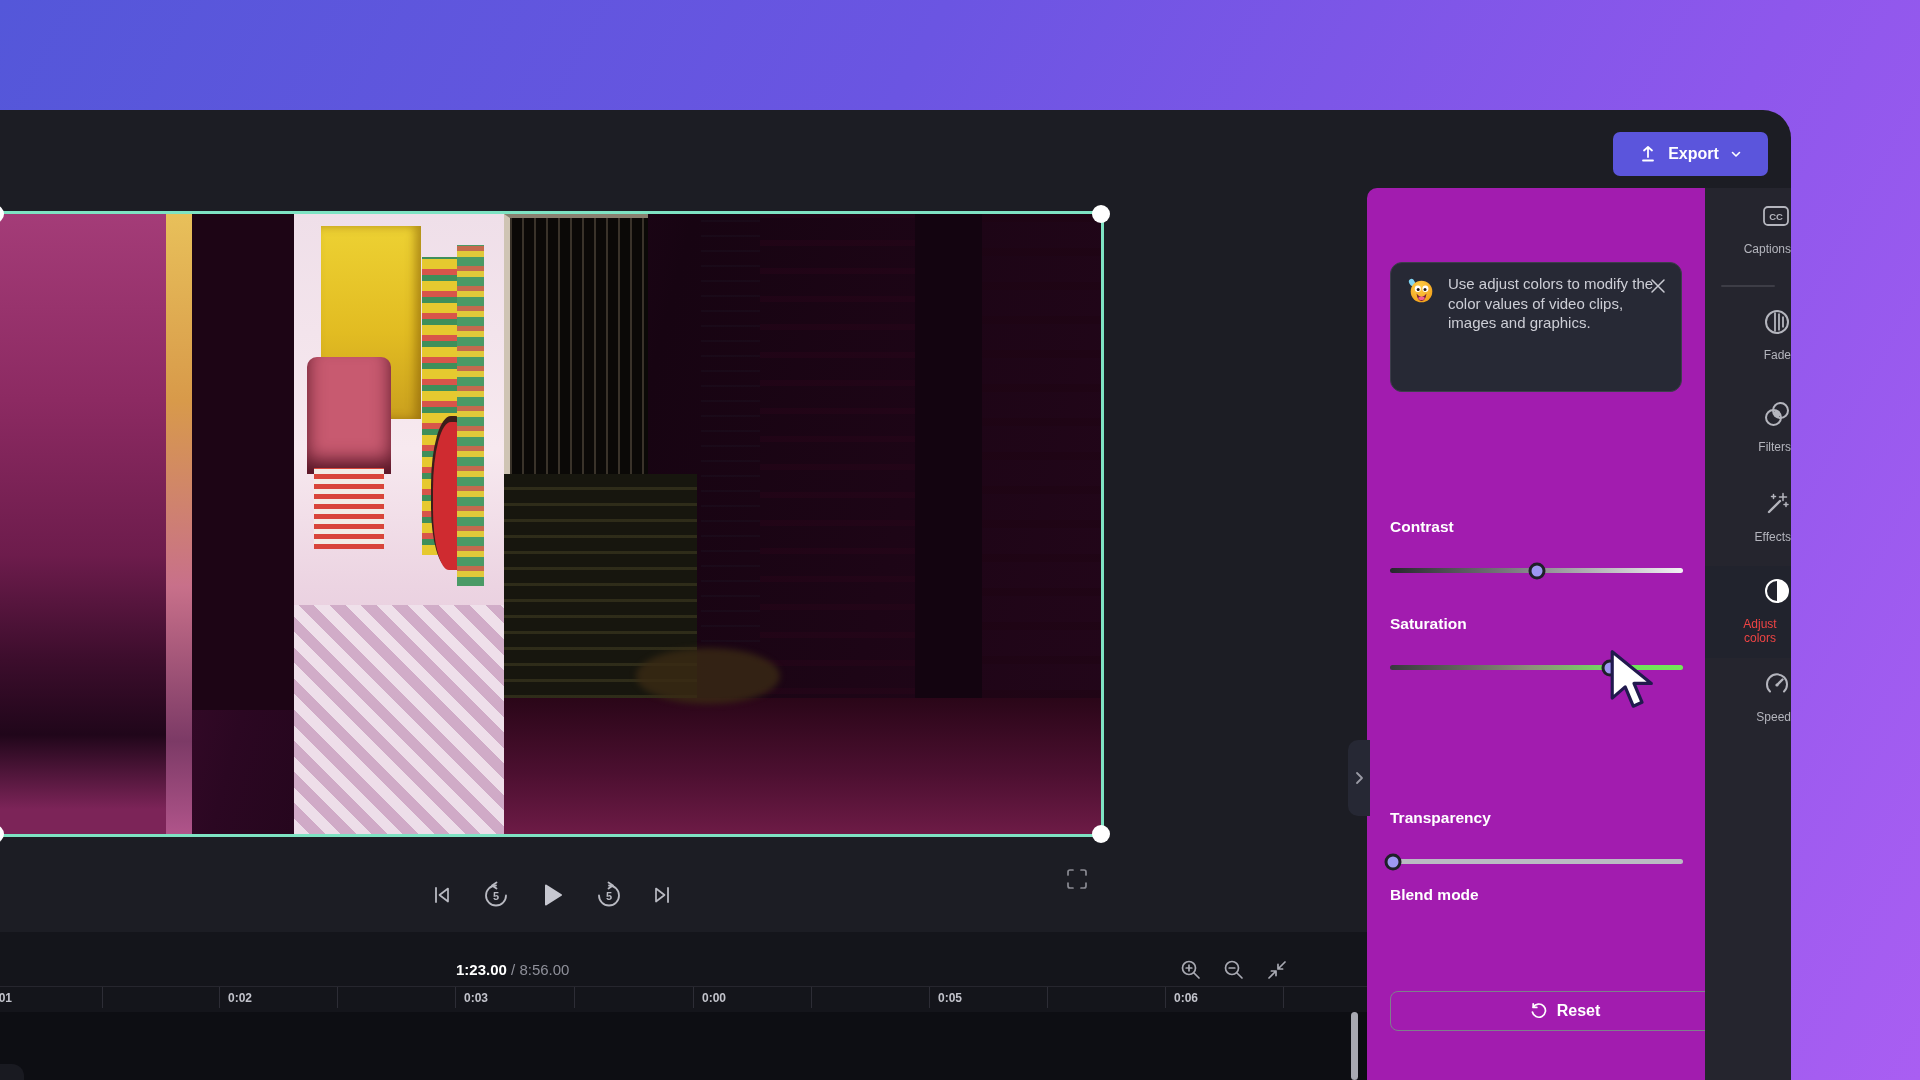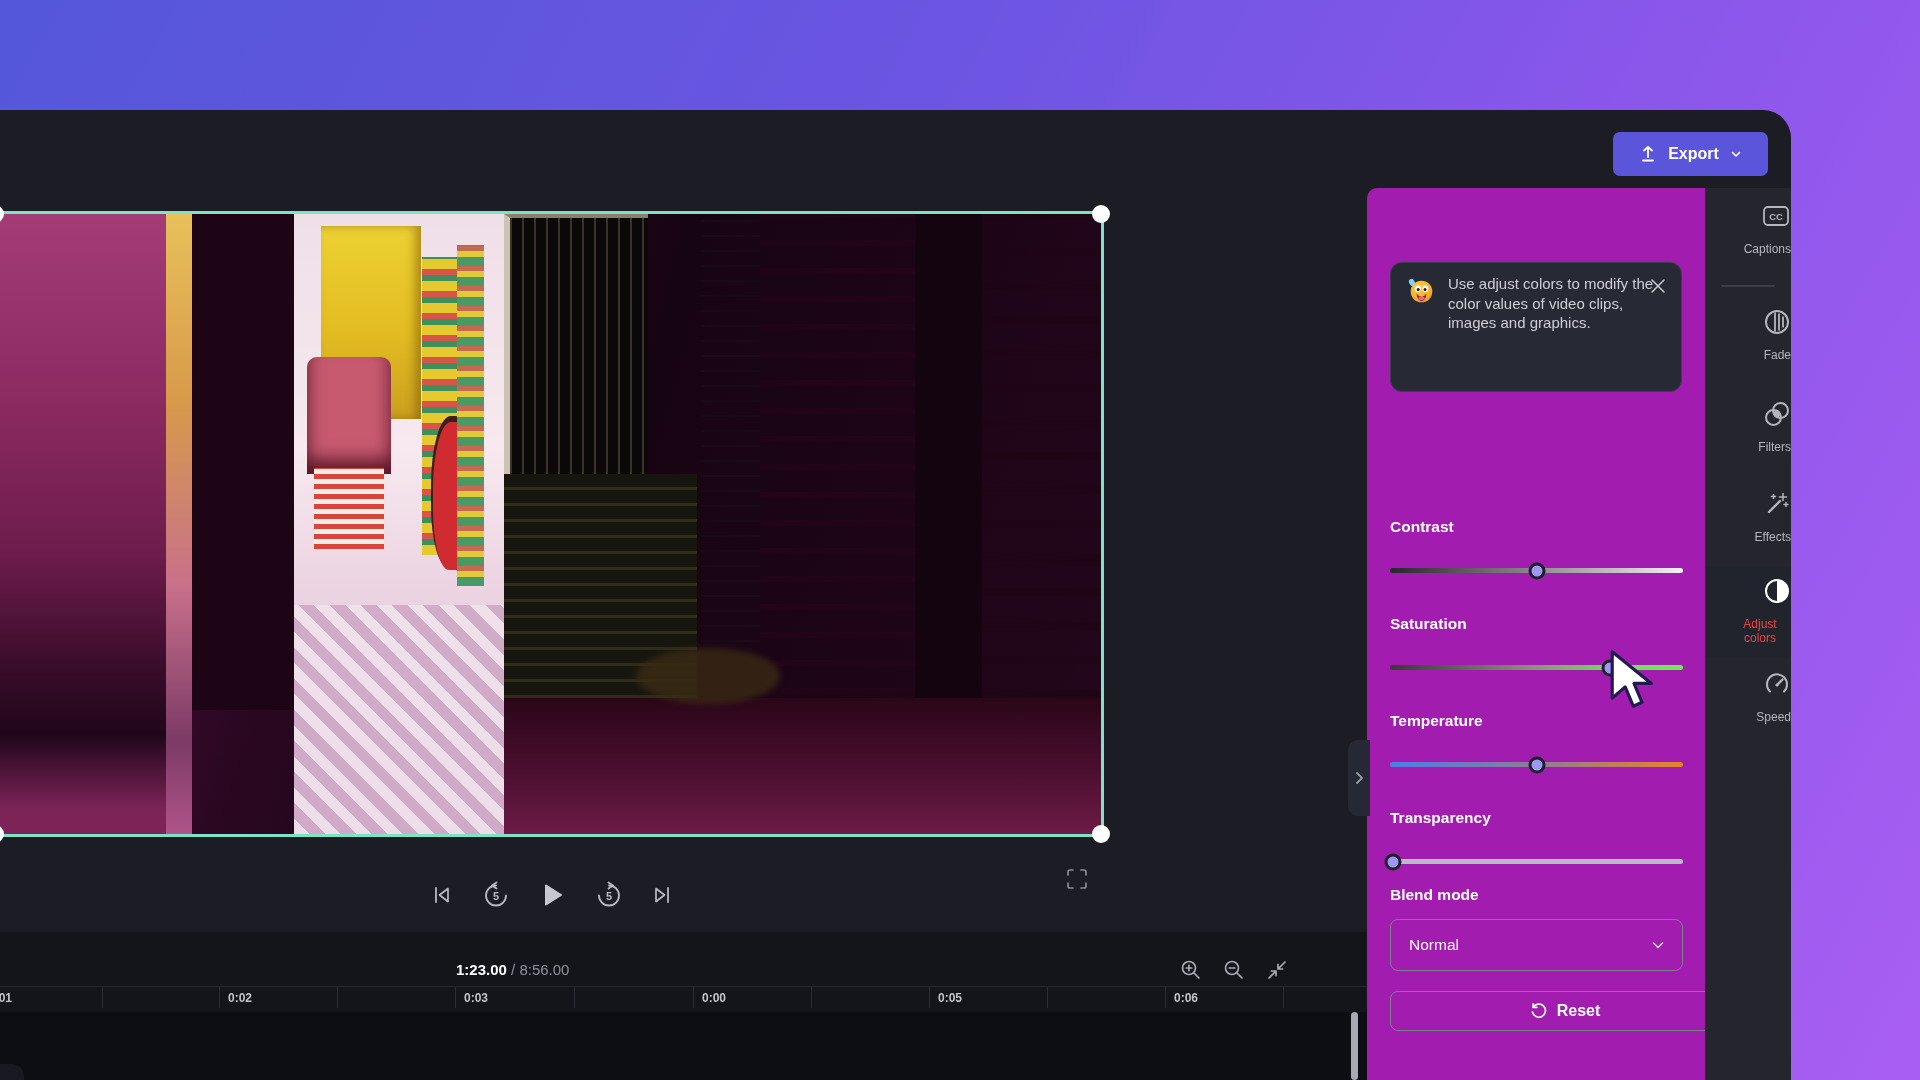--- a/index.html
+++ b/index.html
@@ -290,42 +290,28 @@
         <div class="track track-contrast">
           <div class="thumb" style="left: 50%;"></div>
         </div>
       </div>
       <div class="slider-row s2">
         <div class="slider-label">Saturation</div>
         <div class="track track-saturation">
           <div class="thumb" style="left: 75%;"></div>
         </div>
       </div>
-      <div class="slider-row s3">
-        <div class="slider-label">Temperature</div>
-        <div class="track track-temperature">
-          <div class="thumb" style="left: 50%;"></div>
-        </div>
-      </div>
       <div class="slider-row s4">
         <div class="slider-label">Transparency</div>
         <div class="track track-transparency">
           <div class="thumb" style="left: 1%;"></div>
         </div>
       </div>
 
       <div class="blend-label">Blend mode</div>
-      <div class="dropdown">
-        <span>Normal</span>
-        <span>
-          <svg width="16" height="16" viewBox="0 0 16 16">
-              <path d="M3.5 6l4.5 4.5L12.5 6" fill="none" stroke="#cfd0d8" stroke-width="1.7" stroke-linecap="round" stroke-linejoin="round"></path>
-            </svg>
-        </span>
-      </div>
       <div class="reset-btn">
         <span>
           <svg width="18" height="18" viewBox="0 0 18 18">
               <path d="M4.2 5.2A6.6 6.6 0 1 1 3.4 10" fill="none" stroke="#fff" stroke-width="1.7" stroke-linecap="round"></path>
               <path d="M4.2 1.8v3.6h3.6" fill="none" stroke="#fff" stroke-width="1.7" stroke-linecap="round" stroke-linejoin="round"></path>
             </svg>
         </span>
         <span>Reset</span>
       </div>
     </div>

